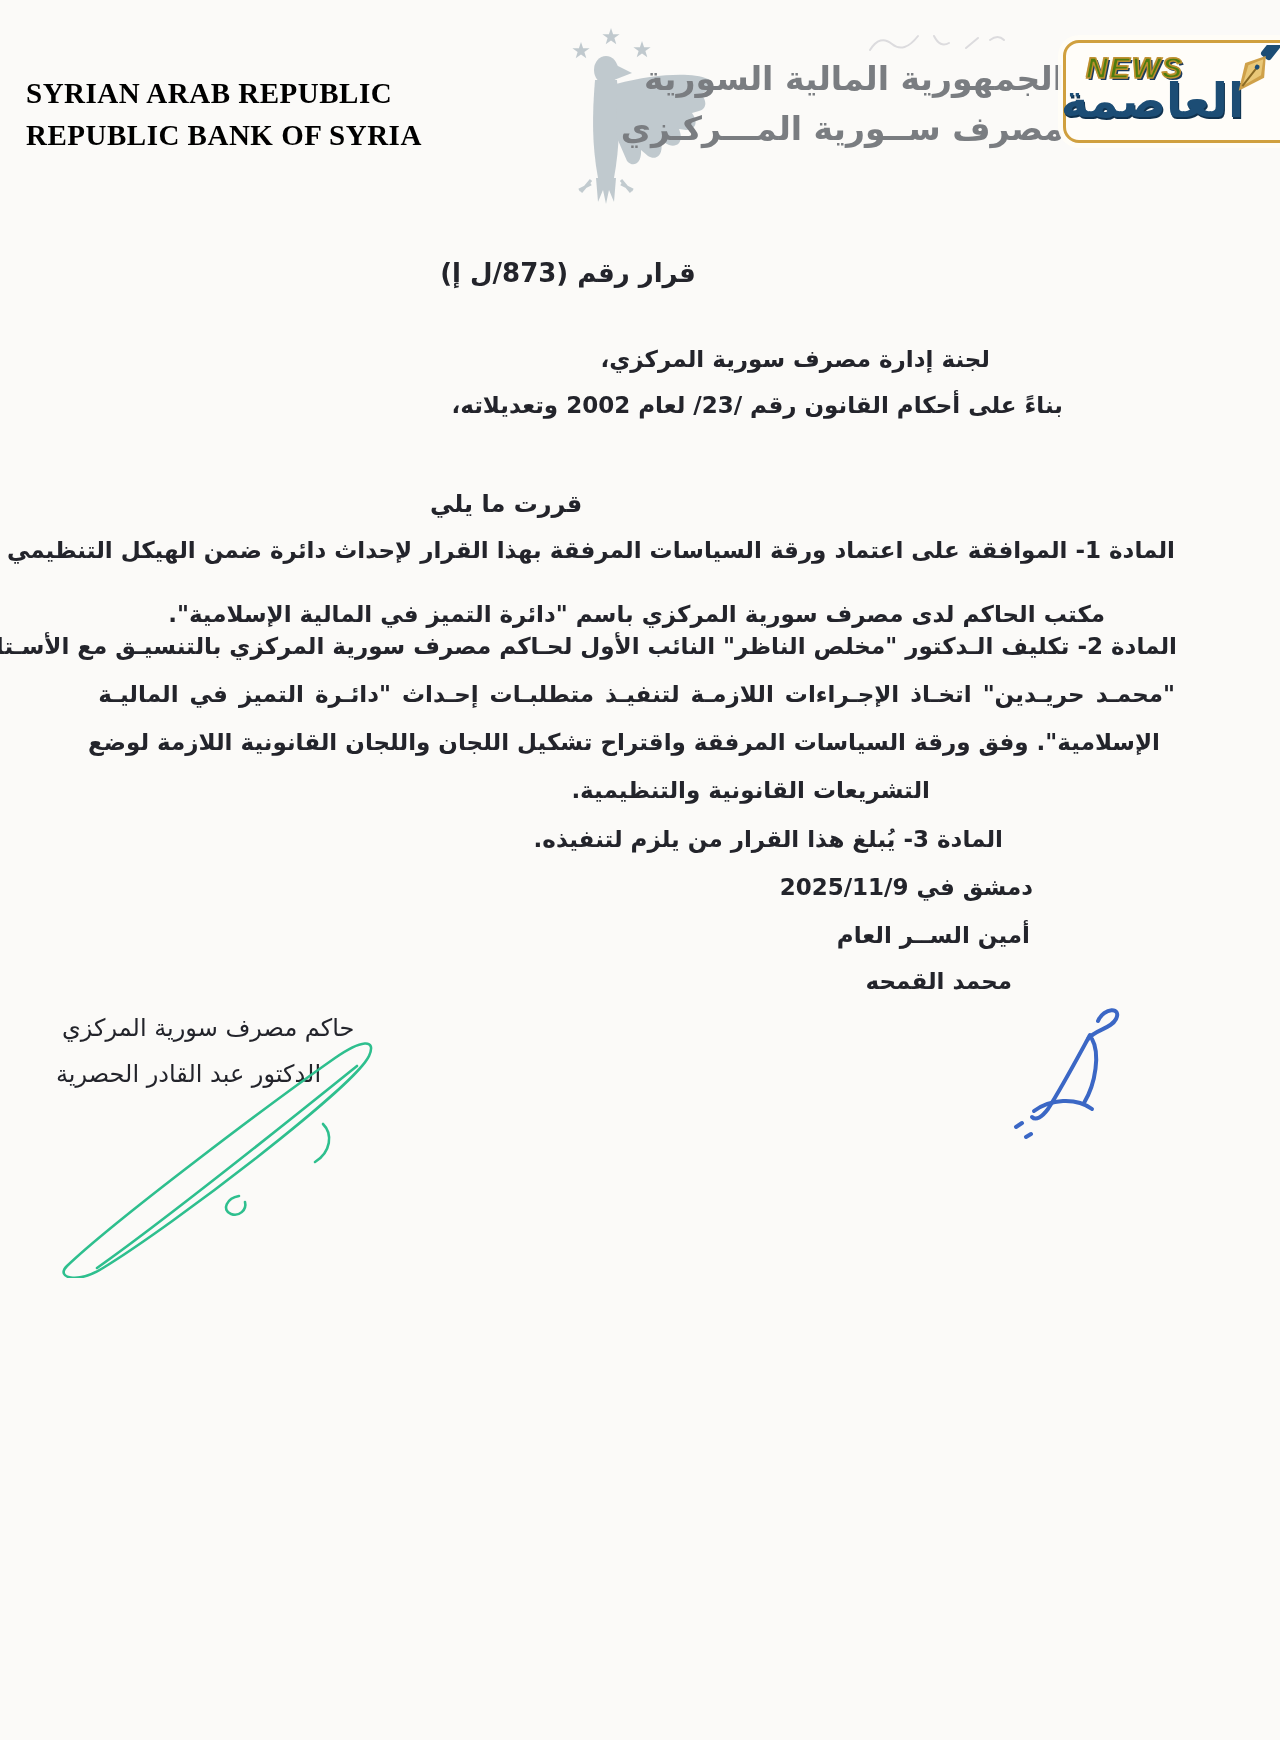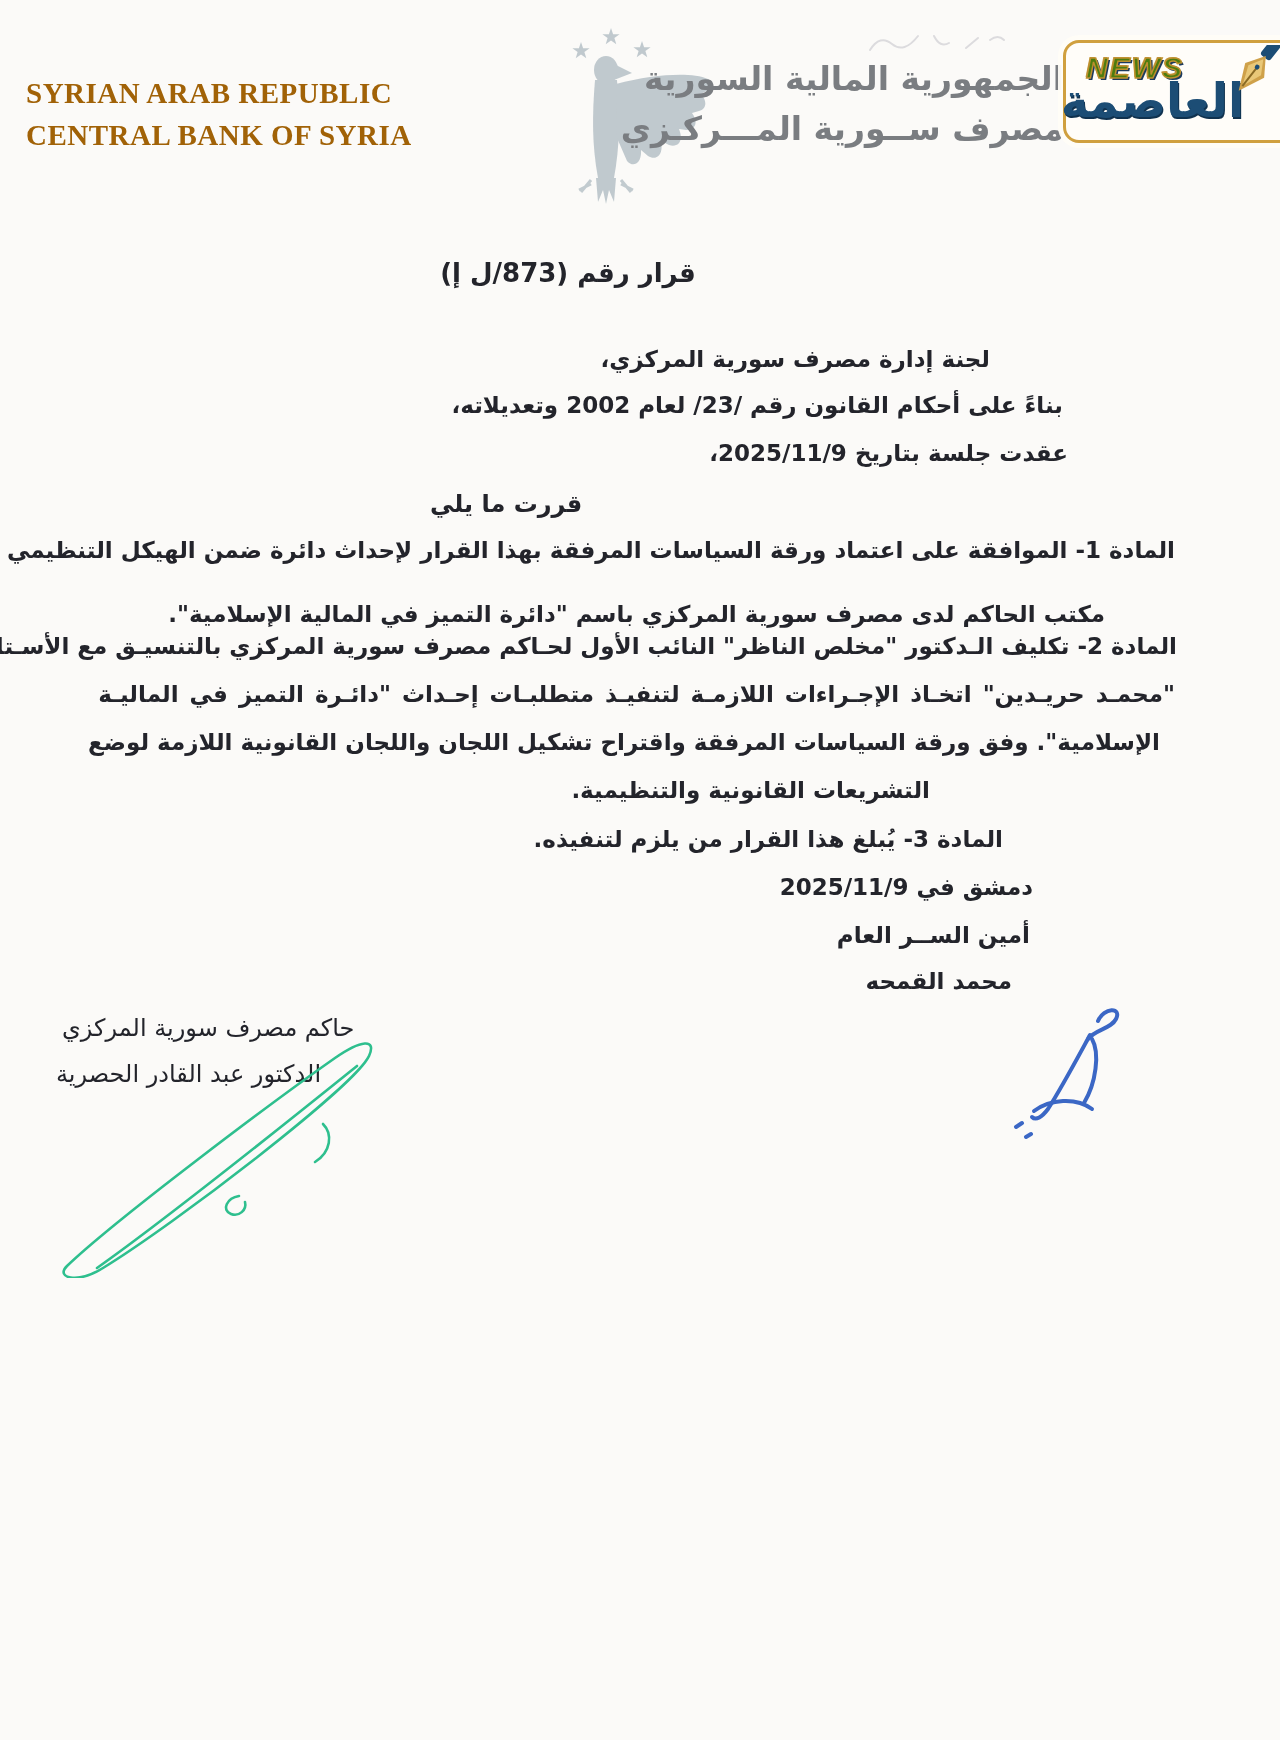--- a/index.html
+++ b/index.html
@@ -4,21 +4,21 @@
 <style>
   html,body{margin:0;padding:0;background:#e8e6e2;}
   .page{
     position:relative;width:1280px;height:1740px;margin:0 auto;
     background:#fbfaf8;overflow:hidden;
     font-family:"DejaVu Sans",sans-serif;color:#23242b;
   }
   
   .lh-en{
     position:absolute;left:26px;top:72px;
-    font-family:"Liberation Serif",serif;font-weight:600;color:#a16207;
+    font-family:"Liberation Serif",serif;font-weight:600;color:#000000;
     font-size:29px;letter-spacing:.5px;line-height:42px;white-space:nowrap;
   }
   .lh-ar{
     position:absolute;right:216px;top:54px;text-align:right;direction:rtl;
     color:#7a7d81;font-size:33px;font-weight:600;line-height:50px;white-space:nowrap;
   }
   .emblem{position:absolute;left:503px;top:24px;}
   
   .logo{
     position:absolute;left:1063px;top:40px;width:232px;height:97px;
@@ -49,21 +49,21 @@
   .sig{position:absolute;}
   .artifact{position:absolute;opacity:.55;}
 </style>
 </head>
 <body>
 
 <div class="page">
 
   <div class="lh-en">
     <div>SYRIAN ARAB REPUBLIC</div>
-    <div>CENTRAL BANK OF SYRIA</div>
+    <div>REPUBLIC BANK OF SYRIA</div>
   </div>
 
   <svg class="emblem" width="212" height="200" viewBox="0 0 212 200">
     <g fill="#b9c3c9" opacity="0.88">
 
       <g>
         <path transform="translate(78,27)" d="M0,-9 L2.1,-2.8 L8.6,-2.8 L3.4,1.1 L5.3,7.3 L0,3.5 L-5.3,7.3 L-3.4,1.1 L-8.6,-2.8 L-2.1,-2.8 Z"></path>
         <path transform="translate(108,13)" d="M0,-9 L2.1,-2.8 L8.6,-2.8 L3.4,1.1 L5.3,7.3 L0,3.5 L-5.3,7.3 L-3.4,1.1 L-8.6,-2.8 L-2.1,-2.8 Z"></path>
         <path transform="translate(139,26)" d="M0,-9 L2.1,-2.8 L8.6,-2.8 L3.4,1.1 L5.3,7.3 L0,3.5 L-5.3,7.3 L-3.4,1.1 L-8.6,-2.8 L-2.1,-2.8 Z"></path>
       </g>
@@ -106,21 +106,20 @@
         <line x1="33" y1="18" x2="33" y2="44" stroke="#8a6a24" stroke-width="2"></line>
         <circle cx="33" cy="20" r="2.4" fill="#1c4d75"></circle>
       </g>
     </svg>
   </div>
 
   <div class="t title">قرار رقم (873/ل إ)</div>
 
   <div class="t b" style="top:346px;right:290px;text-align:center;">لجنة إدارة مصرف سورية المركزي،</div>
   <div class="t" style="top:392px;right:217px;">بناءً على أحكام القانون رقم /23/ لعام 2002 وتعديلاته،</div>
-  <div class="t" style="top:440px;right:212px;">عقدت جلسة بتاريخ 2025/11/9،</div>
   <div class="t decided">قررت ما يلي</div>
 
   <div class="t b" style="top:537px;right:105px;">المادة 1- الموافقة على اعتماد ورقة السياسات المرفقة بهذا القرار لإحداث دائرة ضمن الهيكل التنظيمي لمديرية</div>
   <div class="t b" style="top:601px;right:175px;">
     <span>مكتب الحاكم لدى مصرف سورية المركزي باسم </span><span style="font-weight:900;">"دائرة التميز في المالية الإسلامية".</span>
   </div>
 
   <div class="t b" style="top:633px;right:103px;">المادة 2- تكليف الـدكتور "مخلص الناظر" النائب الأول لحـاكم مصرف سورية المركزي بالتنسيـق مع الأسـتاذ</div>
   <div class="t b stretch" style="top:681px;right:105px;">"محمـد حريـدين" اتخـاذ الإجـراءات اللازمـة لتنفيـذ متطلبـات إحـداث "دائـرة التميز في الماليـة</div>
   <div class="t" style="top:729px;right:120px;">الإسلامية". وفق ورقة السياسات المرفقة واقتراح تشكيل اللجان واللجان القانونية اللازمة لوضع</div>

